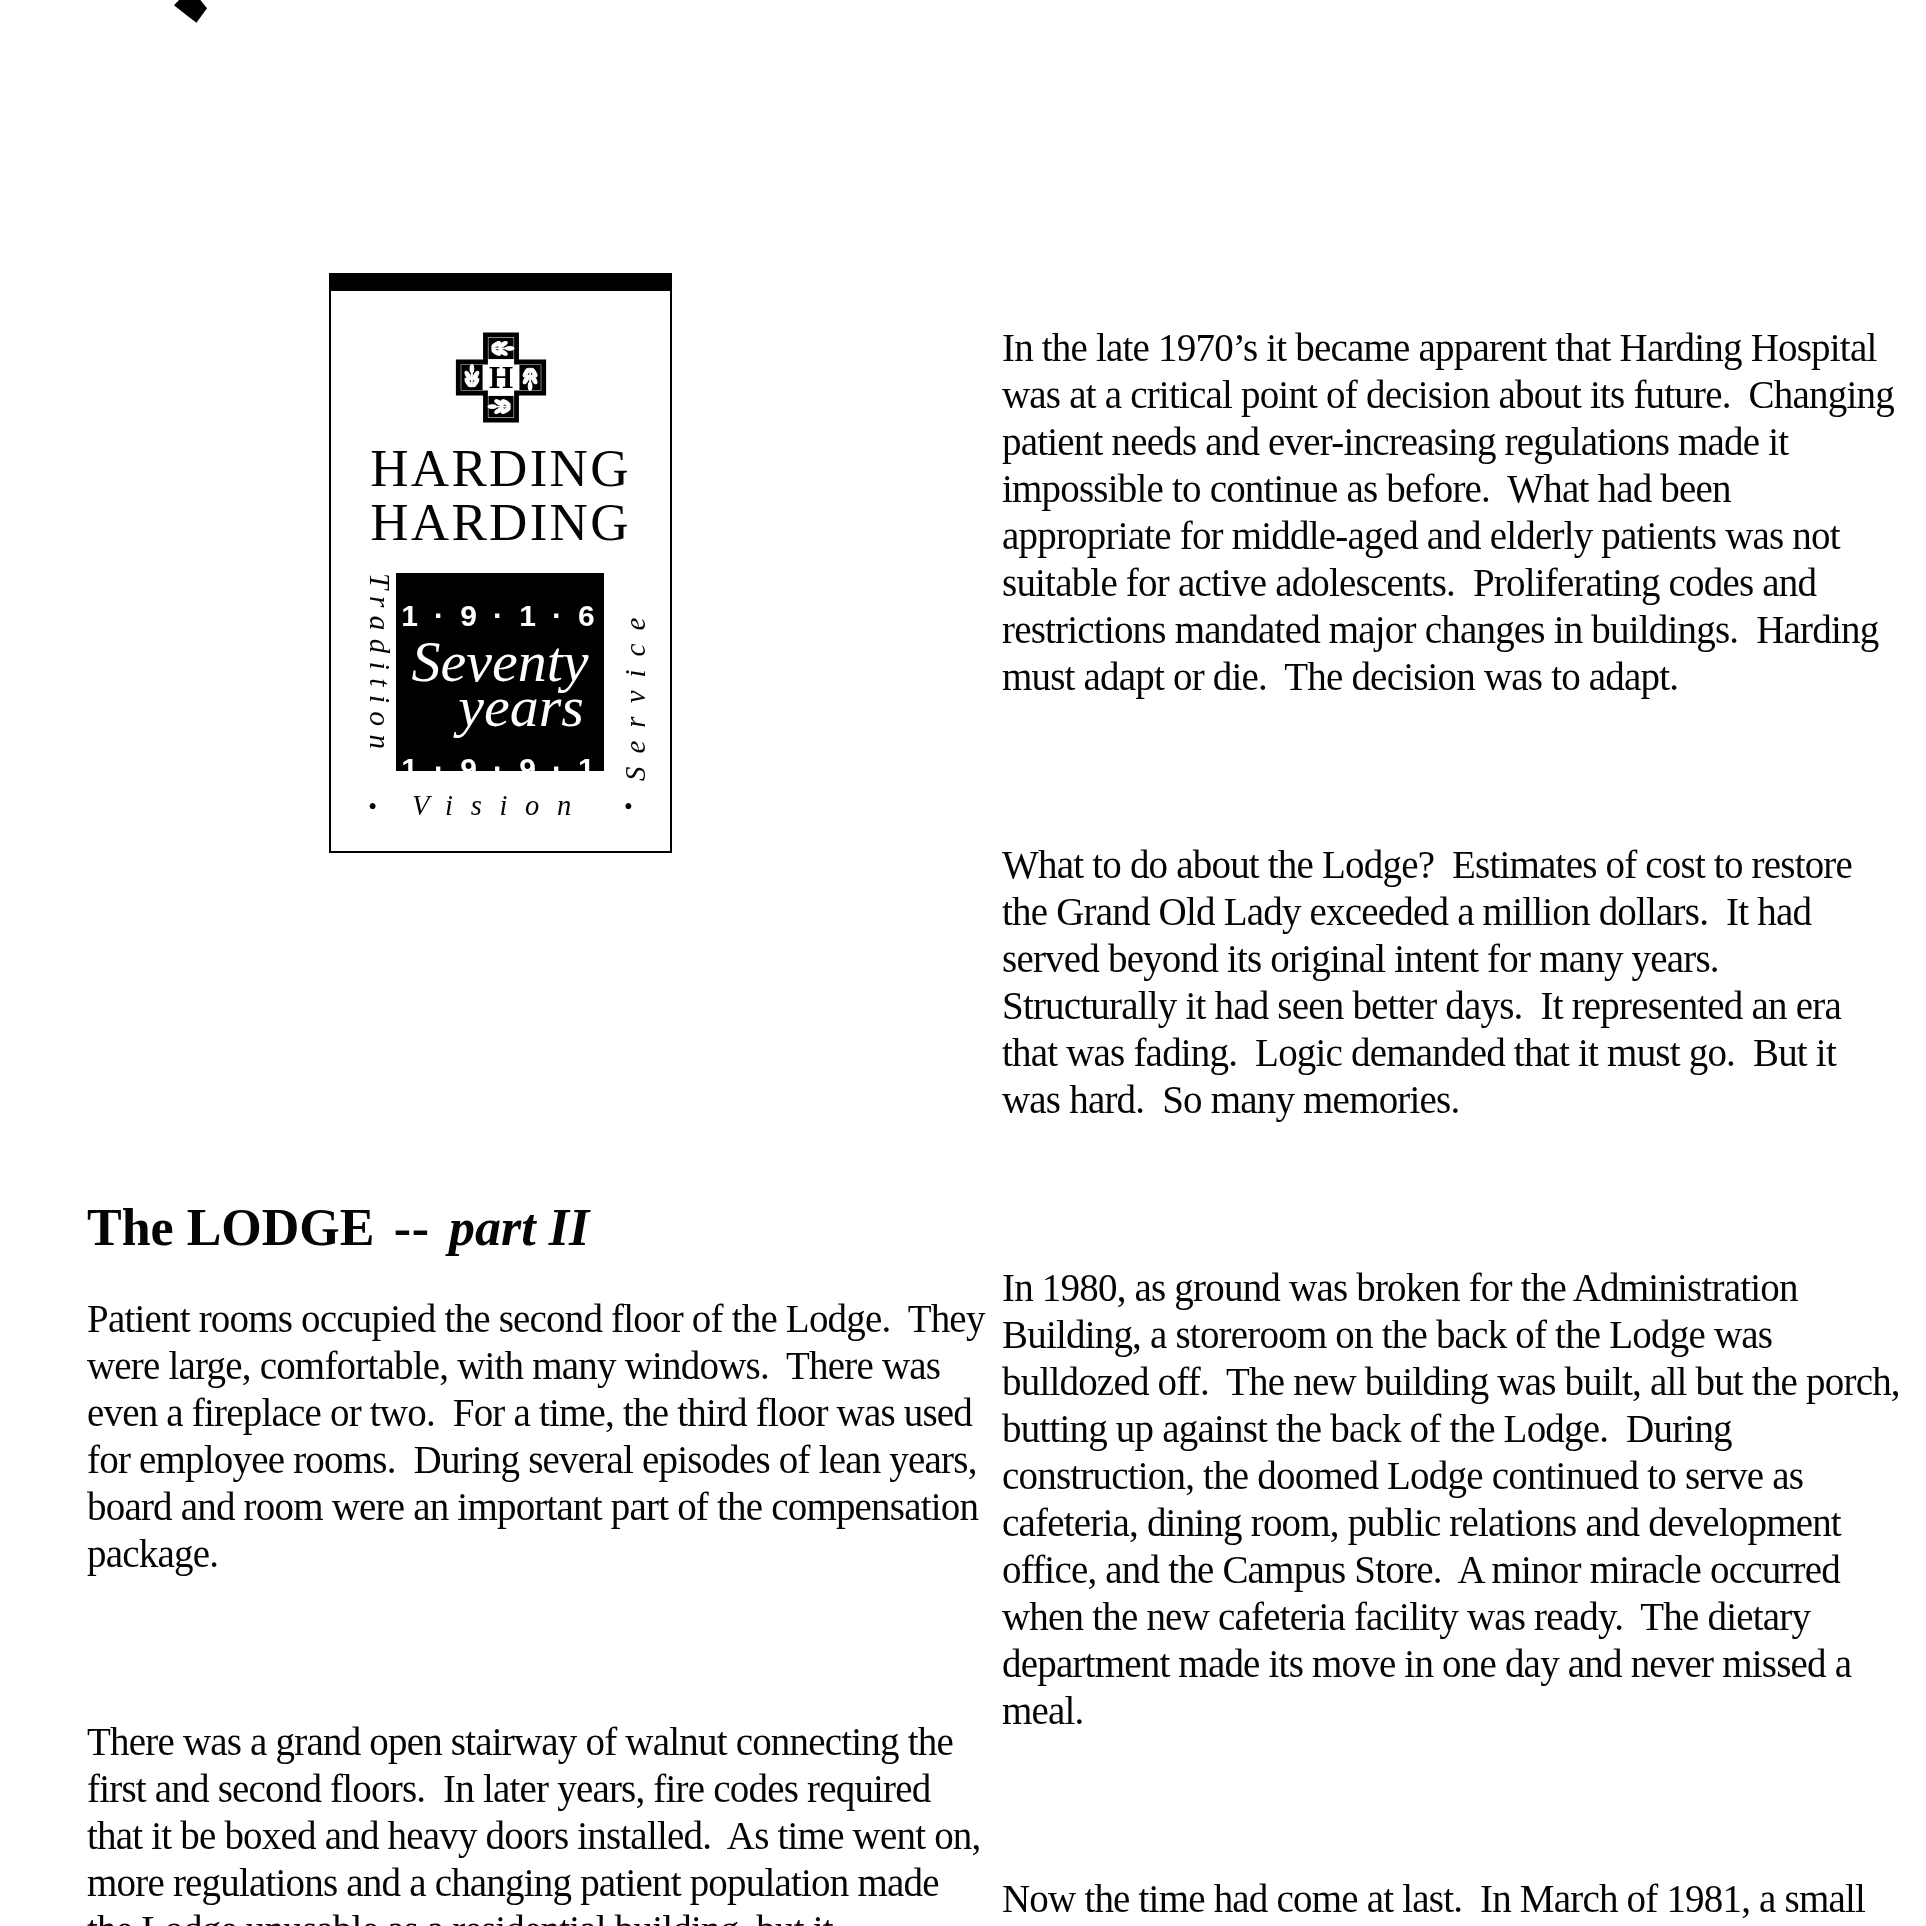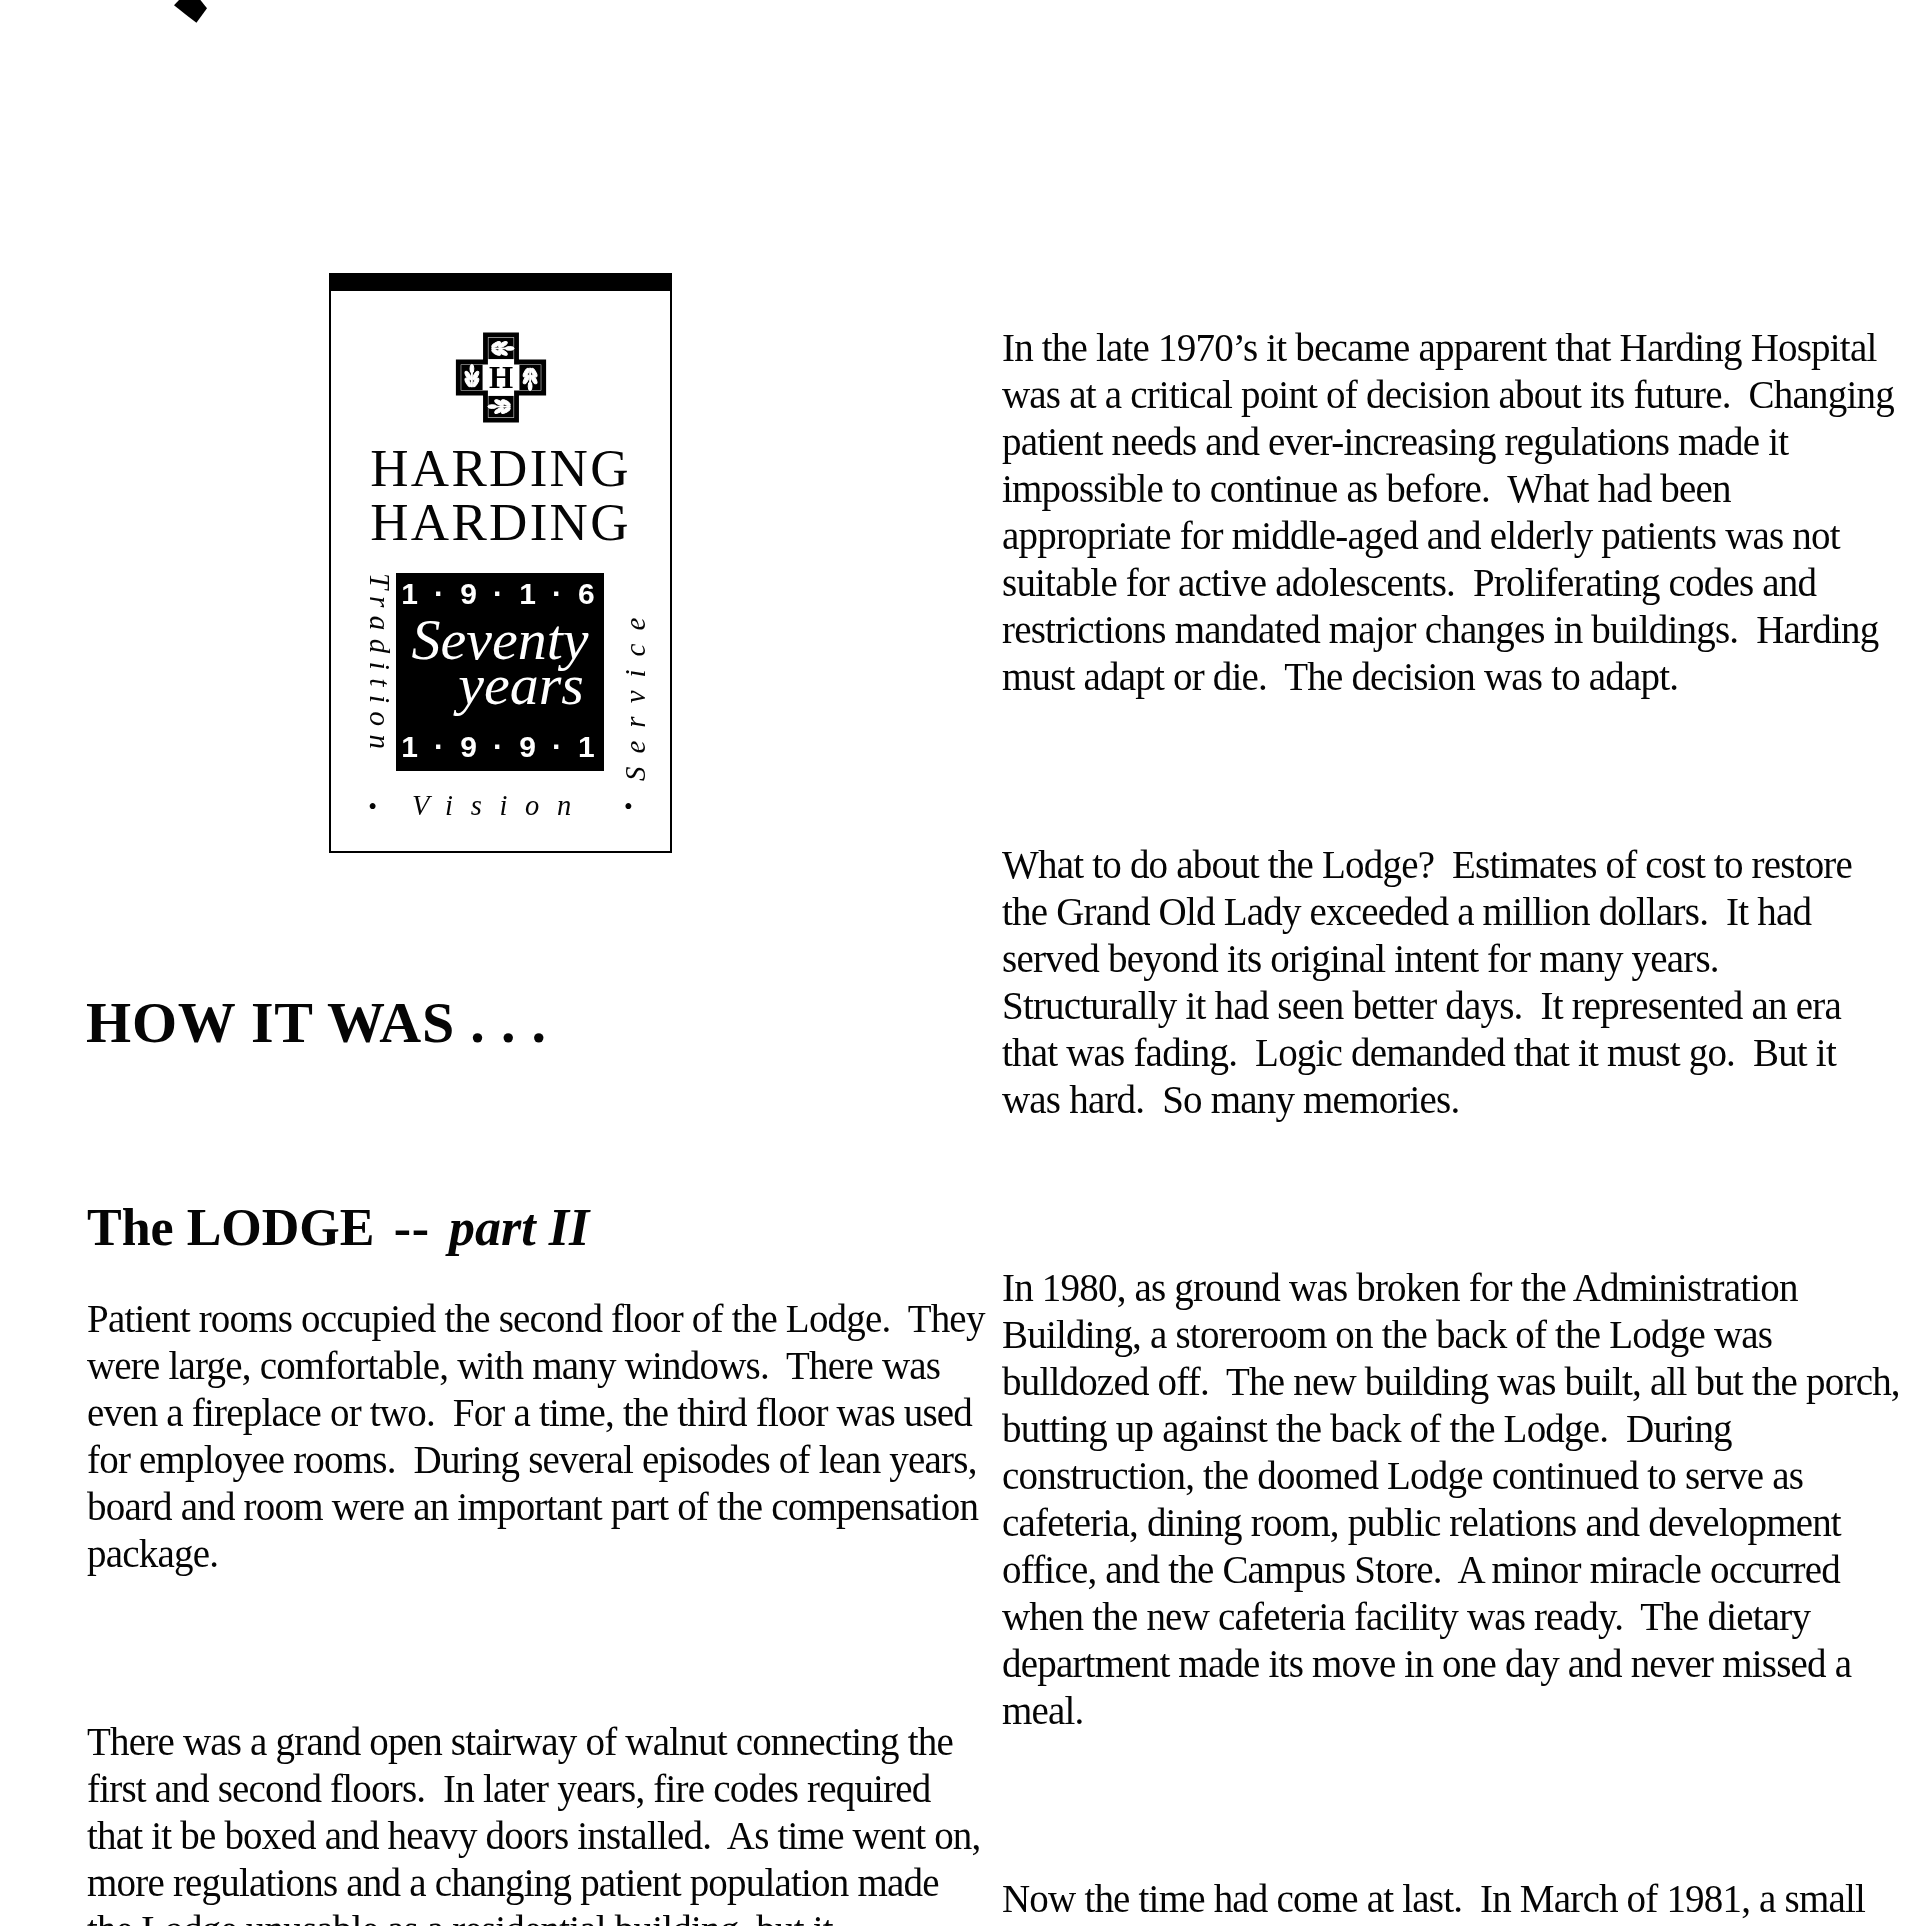--- a/index.html
+++ b/index.html
@@ -33,21 +33,21 @@
     width: 97px; height: 97px; transform: translateX(-50%);
   }
   .logo-name {
     position: absolute; left: 0; right: 0; top: 166px;
     text-align: center; font-size: 53px; line-height: 54px;
     letter-spacing: 2.3px; white-space: nowrap;
   }
   .logo-rect {
     position: absolute; left: 65px; top: 298px;
     width: 208px; height: 198px; background: #000; color: #fff;
-    text-align: center; box-sizing: border-box; padding-top: 4px;
+    text-align: center; box-sizing: border-box; padding-top: 26px;
   }
   .years {
     font-family: "Liberation Sans", "DejaVu Sans", sans-serif;
     font-weight: bold; font-size: 30px; letter-spacing: 3.9px; white-space: nowrap;
   }
   .script { font-style: italic; font-size: 58px; line-height: 51px; white-space: nowrap; }
   .script.s1 { margin-top: 3px; }
   .script.s2 { margin-top: -6.2px; transform: translateX(21px); }
   .years.yb { margin-top: 20px; }
   .vert {
@@ -135,21 +135,20 @@
     <div class="vert vleft">Tradition</div>
     <div class="vert vright">Service</div>
 
     <div class="vision">
       <span class="vdot">•</span>
       <span class="vword">Vision</span>
       <span class="vdot">•</span>
     </div>
   </div>
 
-  <h1 class="headline">HOW IT WAS . . .</h1>
 
   <div class="subhead">
     <span class="sh-bold">The LODGE</span>
     <span class="sh-dash">--</span>
     <span class="sh-italic">part II</span>
   </div>
 
   <div class="col col-left">
     <p>Patient rooms occupied the second floor of the Lodge.  They were large, comfortable, with many windows.  There was even a fireplace or two.  For a time, the third floor was used for employee rooms.  During several episodes of lean years, board and room were an important part of the compensation package.</p>
     <p>There was a grand open stairway of walnut connecting the first and second floors.  In later years, fire codes required that it be boxed and heavy doors installed.  As time went on, more regulations and a changing patient population made the Lodge unusable as a residential building, but it continued to serve.  The back stairway led down into the kitchen, which had been enlarged during the years.  Wonderful food, including baked goods that earned a reputation in the community, was produced.  What had originally been the dining room was used by staff, and part of the wraparound porch was closed in to create a conference dining room.  (Who could forget Mrs. Hudnall’s fifteen-cent hot fudge sundaes?)</p>

